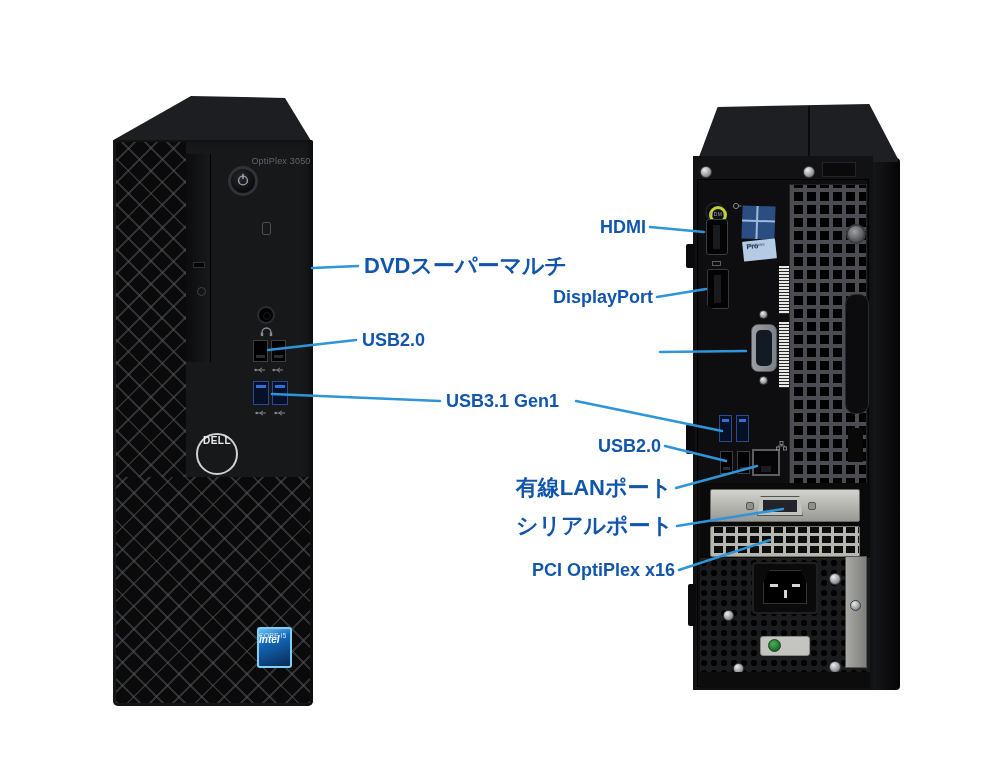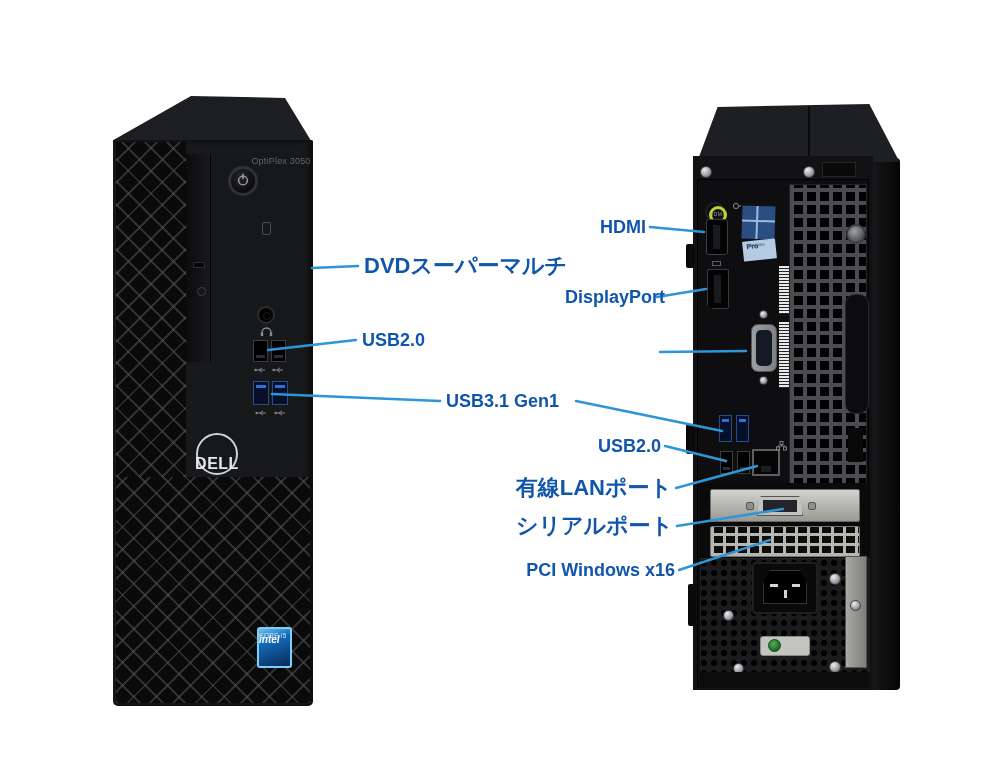--- a/index.html
+++ b/index.html
@@ -62,22 +62,22 @@
   .usb2{background:#000;border:1px solid #3a3d41;}
   .usb2::after{content:"";position:absolute;left:2px;right:2px;bottom:3px;height:3px;background:#2b2d31;}
   .usb3{background:#061129;border:1px solid #2c4b8f;}
   .usb3::after{content:"";position:absolute;left:2px;right:2px;top:3px;height:3px;
                background:var(--usb3-blue,#2f6fd6);}
   .ft-usb2a{left:253px;top:340px;width:15px;height:22px;}
   .ft-usb2b{left:271px;top:340px;width:15px;height:22px;}
   .ft-usb3a{left:253px;top:381px;width:16px;height:24px;}
   .ft-usb3b{left:272px;top:381px;width:16px;height:24px;}
   .ft-dell{left:196px;top:433px;width:42px;height:42px;border-radius:50%;
-           border:2.5px solid #cfd1d4;color:#e8e9eb;font-weight:bold;font-size:16px;
-           letter-spacing:.5px;display:flex;align-items:flex-end;justify-content:center;}
+           border:2.5px solid #cfd1d4;color:#e8e9eb;font-weight:bold;font-size:10px;
+           letter-spacing:.5px;display:flex;align-items:flex-start;justify-content:center;}
   .ft-intel{left:257px;top:627px;width:35px;height:41px;border-radius:3px;
             border:2px solid #7fd0f5;text-align:center;color:#fff;
             background:linear-gradient(160deg,#6cc1f2 0%,#1268b8 35%,#0a2a55 100%);}
   .ft-intel .i1{position:static;display:block;font-size:10px;font-style:italic;font-weight:bold;margin-top:5px;}
   .ft-intel .i2{position:static;display:block;font-size:6.5px;color:#d6e9fa;letter-spacing:.3px;margin-top:3px;}
 
   
   .rt-top{left:693px;top:104px;width:205px;height:58px;background:#1e1f22;
           clip-path:polygon(2% 100%,12% 5%,86% 0,100% 95%,100% 100%,0 100%);}
   .rt-topseam{left:808px;top:106px;width:2px;height:54px;background:#0a0a0b;}
@@ -307,19 +307,19 @@
     <line x1="665" y1="446" x2="726" y2="461"></line>
     <line x1="676" y1="488" x2="757" y2="466"></line>
     <line x1="677" y1="526" x2="783" y2="509"></line>
     <line x1="679" y1="570" x2="770" y2="540"></line>
   </svg>
 
   <div class="anno" style="left:364px;top:256px">DVDスーパーマルチ</div>
   <div class="anno lat" style="left:362px;top:330px">USB2.0</div>
   <div class="anno lat" style="left:446px;top:391px">USB3.1 Gen1</div>
   <div class="anno lat ra" style="left:520px;top:217px;width:126px">HDMI</div>
-  <div class="anno lat ra" style="left:512px;top:287px;width:153px">DisplayPort</div>
+  <div class="anno lat ra" style="left:500px;top:287px;width:153px">DisplayPort</div>
   <div class="anno lat ra" style="left:520px;top:436px;width:141px">USB2.0</div>
   <div class="anno ra" style="left:483px;top:516px;width:190px">シリアルポート</div>
   <div class="anno ra" style="left:480px;top:478px;width:192px">有線LANポート</div>
-  <div class="anno lat ra" style="left:469px;top:560px;width:206px">PCI Windows x16</div>
+  <div class="anno lat ra" style="left:469px;top:560px;width:206px">PCI OptiPlex x16</div>
 
 </div>
 
 </body></html>

